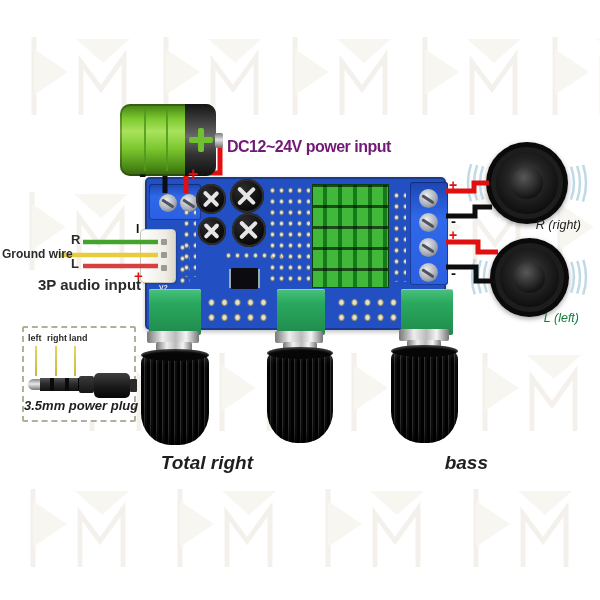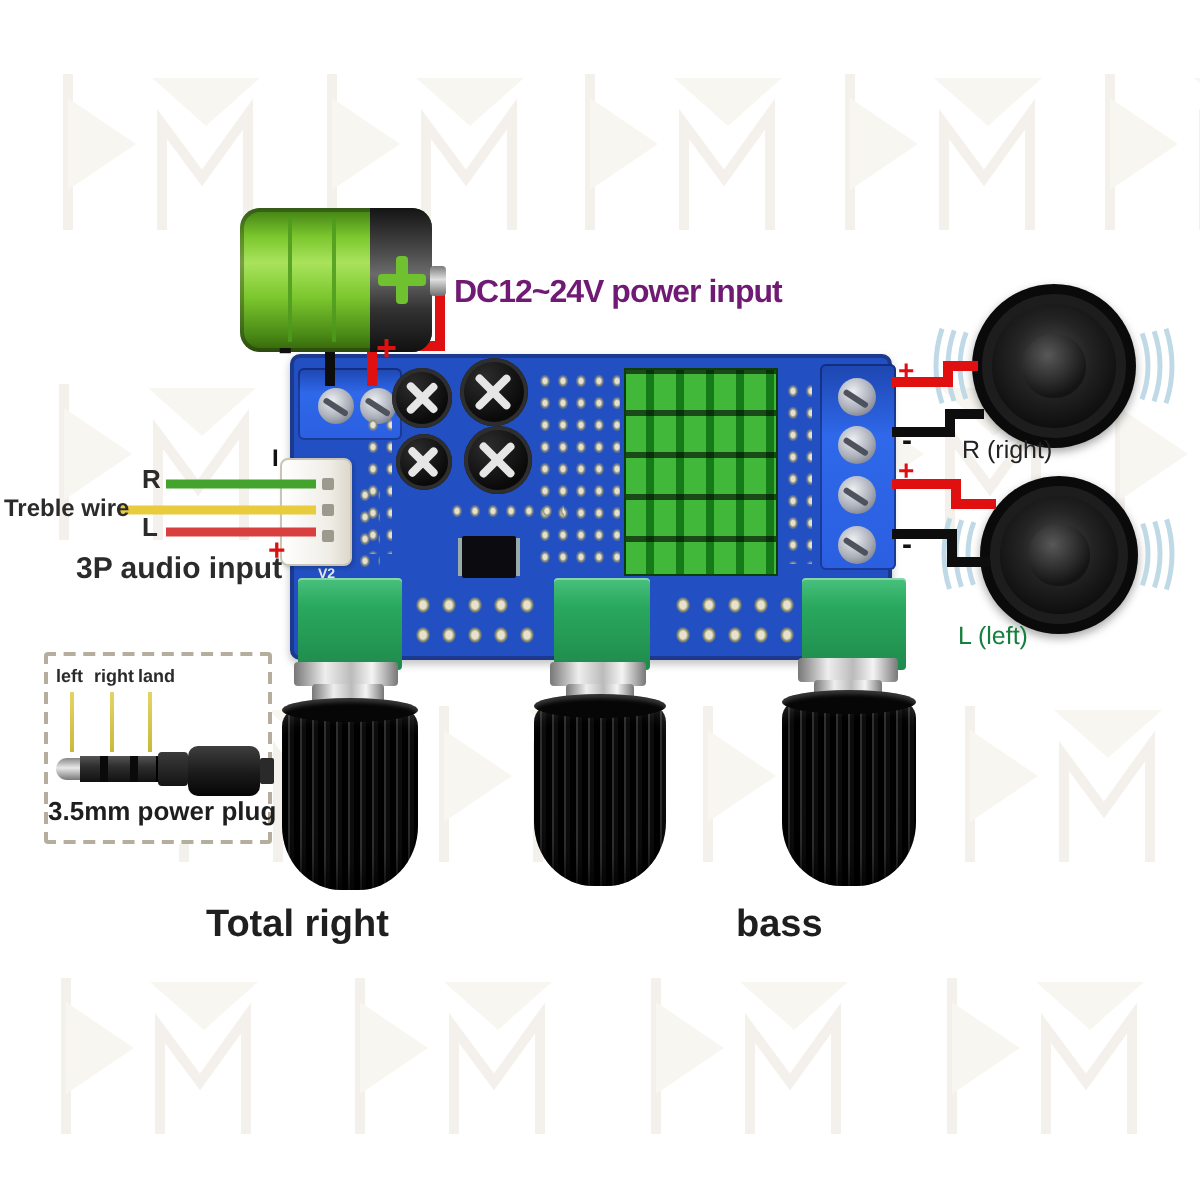--- a/index.html
+++ b/index.html
@@ -1,20 +1,20 @@
 <!DOCTYPE html>
 <html><head>
 <meta charset="utf-8">
 <style>
   html,body{margin:0;padding:0;background:#fff;}
   #canvas{position:relative;width:600px;height:600px;background:#ffffff;overflow:hidden;
           font-family:"Liberation Sans",sans-serif;color:#222;}
   .abs{position:absolute;}
   .lbl{position:absolute;font-weight:bold;color:#2b2b2b;white-space:nowrap;}
-  .ctr{text-align:left;}
+  .ctr{text-align:right;font-style:italic;}
 
   
   svg.layer{position:absolute;left:0;top:0;pointer-events:none;}
 
   
   .bat-body{left:0;top:0;width:96px;height:72px;border-radius:10px;
     background:linear-gradient(180deg,#3f7d12,#7cc72e 20%,#a9e35c 38%,#7cc72e 62%,#4a8a16 88%,#356309);
     box-shadow:inset 0 0 0 2px rgba(30,30,30,.35);}
   .bat-cell{top:5px;bottom:5px;width:2px;background:#4e9a1d;opacity:.85;}
   .bat-cap{right:0;top:0;bottom:0;width:31px;border-radius:0 10px 10px 0;
@@ -204,21 +204,21 @@
       <div class="abs bat-nub"></div>
     </div>
   </div>
 
   <div class="lbl" style="left:139px;top:161px;font-size:22px;color:#111;">-</div>
   <div class="lbl" style="left:188px;top:164px;font-size:18px;color:#e01010;">+</div>
   <div class="lbl" style="left:227px;top:138px;font-size:16px;color:#701a75;letter-spacing:-0.5px;">DC12~24V power input</div>
 
   <div class="lbl" style="left:136px;top:222px;font-size:12px;color:#111;">I</div>
   <div class="lbl" style="left:71px;top:232px;font-size:13px;">R</div>
-  <div class="lbl" style="left:2px;top:247px;font-size:12px;">Treble wire</div>
+  <div class="lbl" style="left:2px;top:247px;font-size:12px;">Ground wire</div>
   <div class="lbl" style="left:71px;top:256px;font-size:13px;">L</div>
   <div class="lbl" style="left:134px;top:267px;font-size:15px;color:#e01010;">+</div>
   <div class="lbl" style="left:38px;top:276px;font-size:15px;">3P audio input</div>
 
   <div class="abs plugbox">
     <div class="lbl" style="left:4px;top:5px;font-size:9px;text-align:right;">left</div>
     <div class="lbl" style="left:23px;top:5px;font-size:9px;">right</div>
     <div class="lbl" style="left:45px;top:5px;font-size:9px;">land</div>
     <div class="abs arrow" style="left:11px;top:18px;height:30px;"></div>
     <div class="abs arrow" style="left:31px;top:18px;height:30px;"></div>

